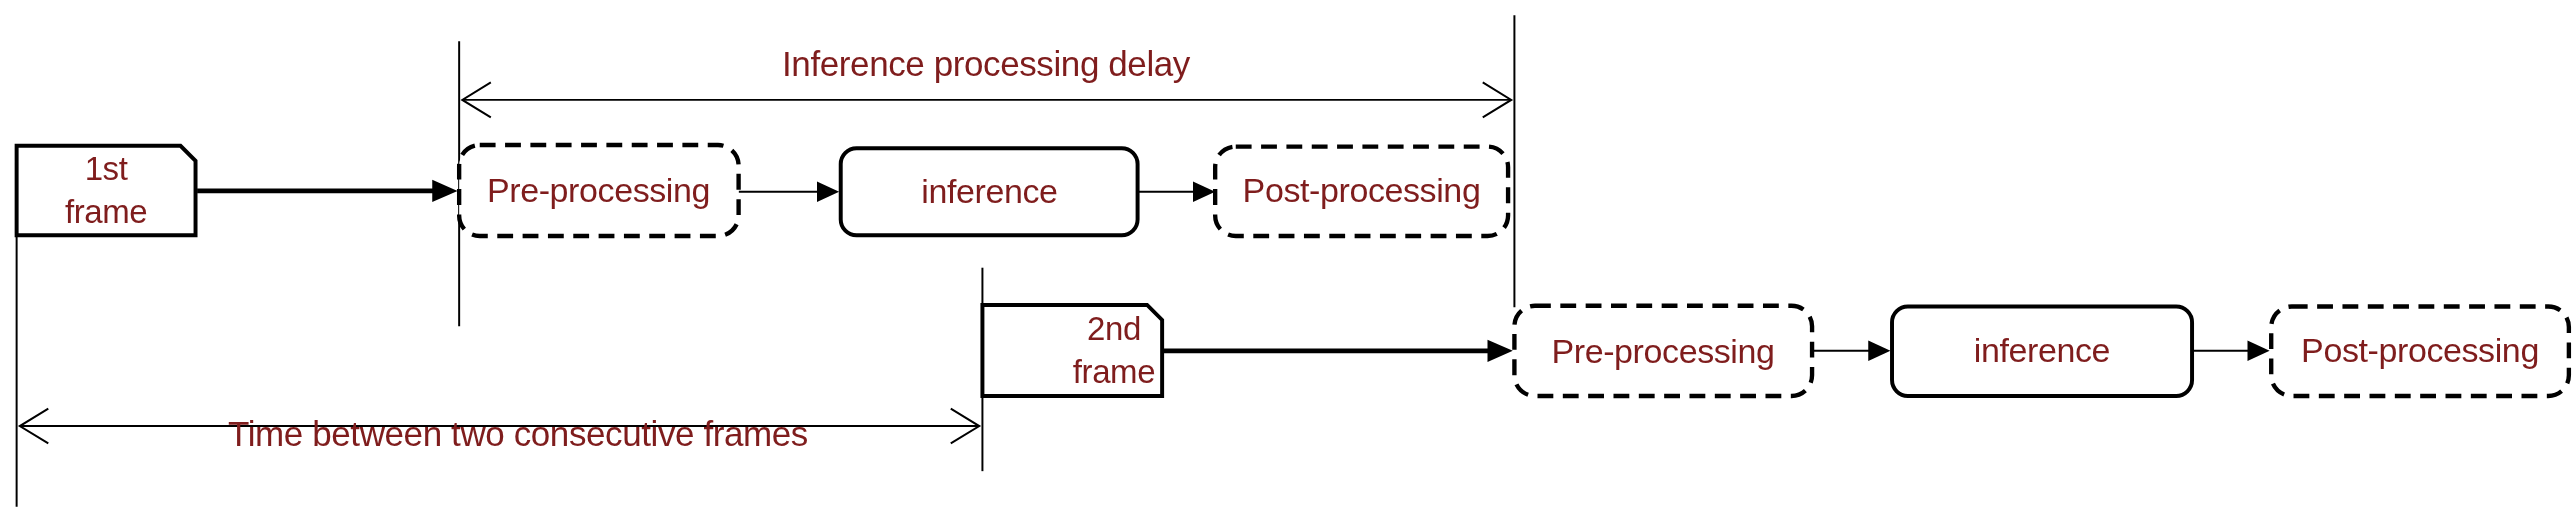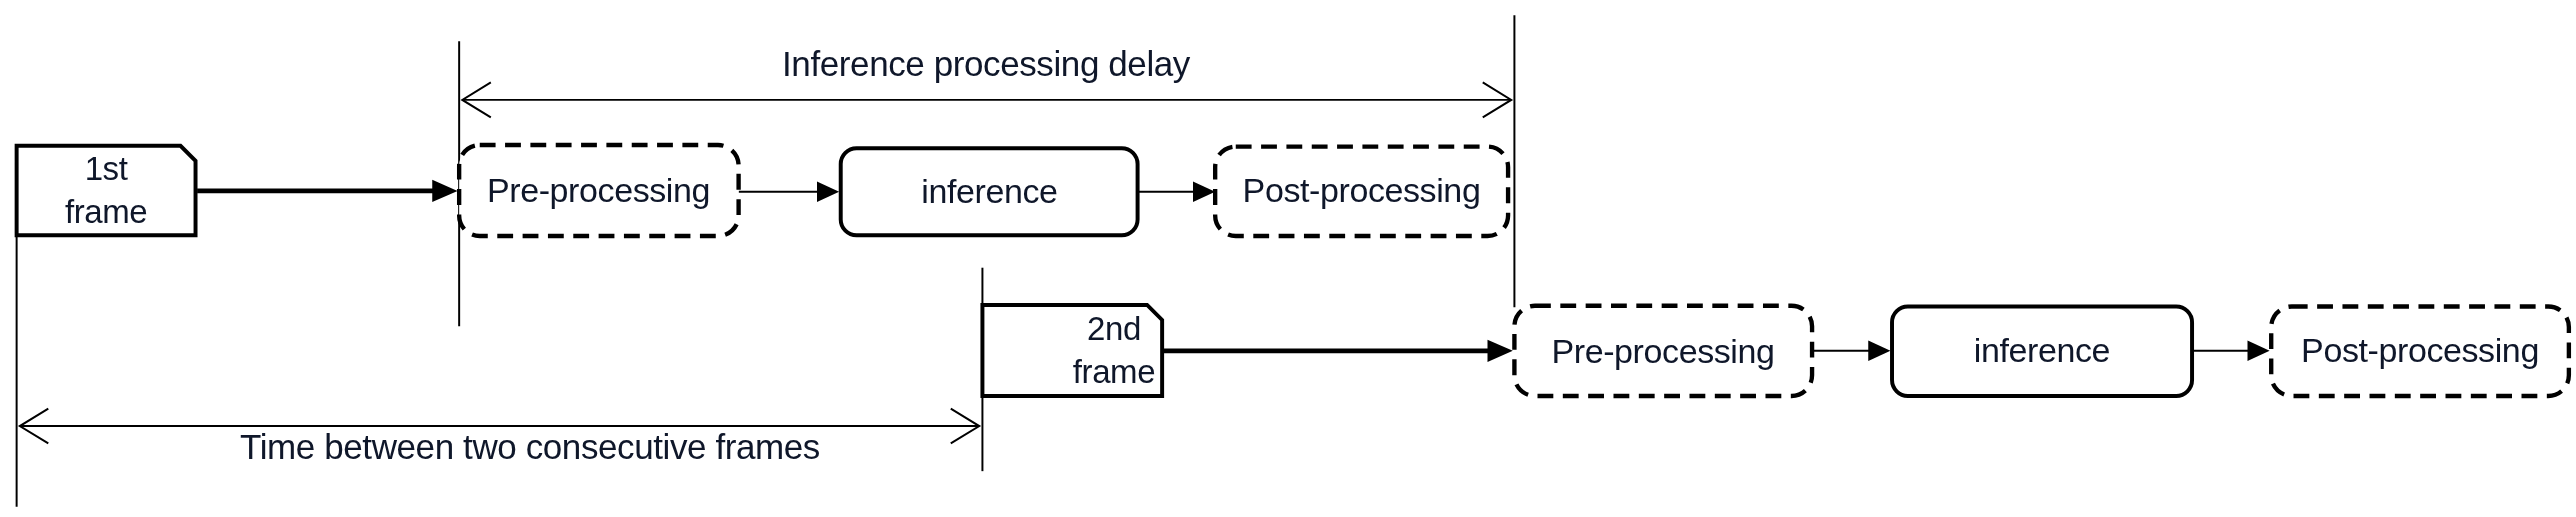--- a/index.html
+++ b/index.html
@@ -9,21 +9,21 @@
     height: 518px;
     overflow: hidden;
     background: #ffffff;
   }
   #canvas {
     position: relative;
     width: 2576px;
     height: 494px;
     background: #ffffff;
     font-family: "Liberation Sans", sans-serif;
-    color: #0f172a;
+    color: #7f1d1d;
   }
   #shapes {
     position: absolute;
     left: 0; top: 0;
     width: 2576px;
     height: 518px;
   }
   .box-label {
     position: absolute;
     display: flex;
@@ -112,21 +112,21 @@
 
     <rect x="1913" y="386" width="376" height="114" rx="26" fill="#fff" stroke="#000" stroke-width="5.5" stroke-dasharray="20 12"></rect>
     <rect x="2390" y="387" width="379" height="113" rx="20" fill="#fff" stroke="#000" stroke-width="5"></rect>
     <rect x="2869" y="387" width="376" height="113" rx="26" fill="#fff" stroke="#000" stroke-width="5.5" stroke-dasharray="20 12"></rect>
 
     <path d="M21 184 H228 L247 203 V297 H21 Z" fill="#fff" stroke="#000" stroke-width="5" stroke-linejoin="miter"></path>
     <path d="M1241 385 H1449 L1468 404 V500 H1241 Z" fill="#fff" stroke="#000" stroke-width="5" stroke-linejoin="miter"></path>
   </svg>
 
   <div class="measure-label" style="left:986px; top:44px;">Inference processing delay</div>
-  <div class="measure-label" style="left:518px; top:427px;margin-left:12px;">Time between two consecutive frames</div>
+  <div class="measure-label" style="left:518px; top:414px;">Time between two consecutive frames</div>
 
   <div class="card-label" style="left:16.6px; top:146px; width:179px; height:89px;">
     <span>1st</span>
     <span>frame</span>
   </div>
   <div class="card-label" style="left:982px; top:305px; width:180px; height:91px;padding-left:42px;">
     <span>2nd</span>
     <span>frame</span>
   </div>
 

